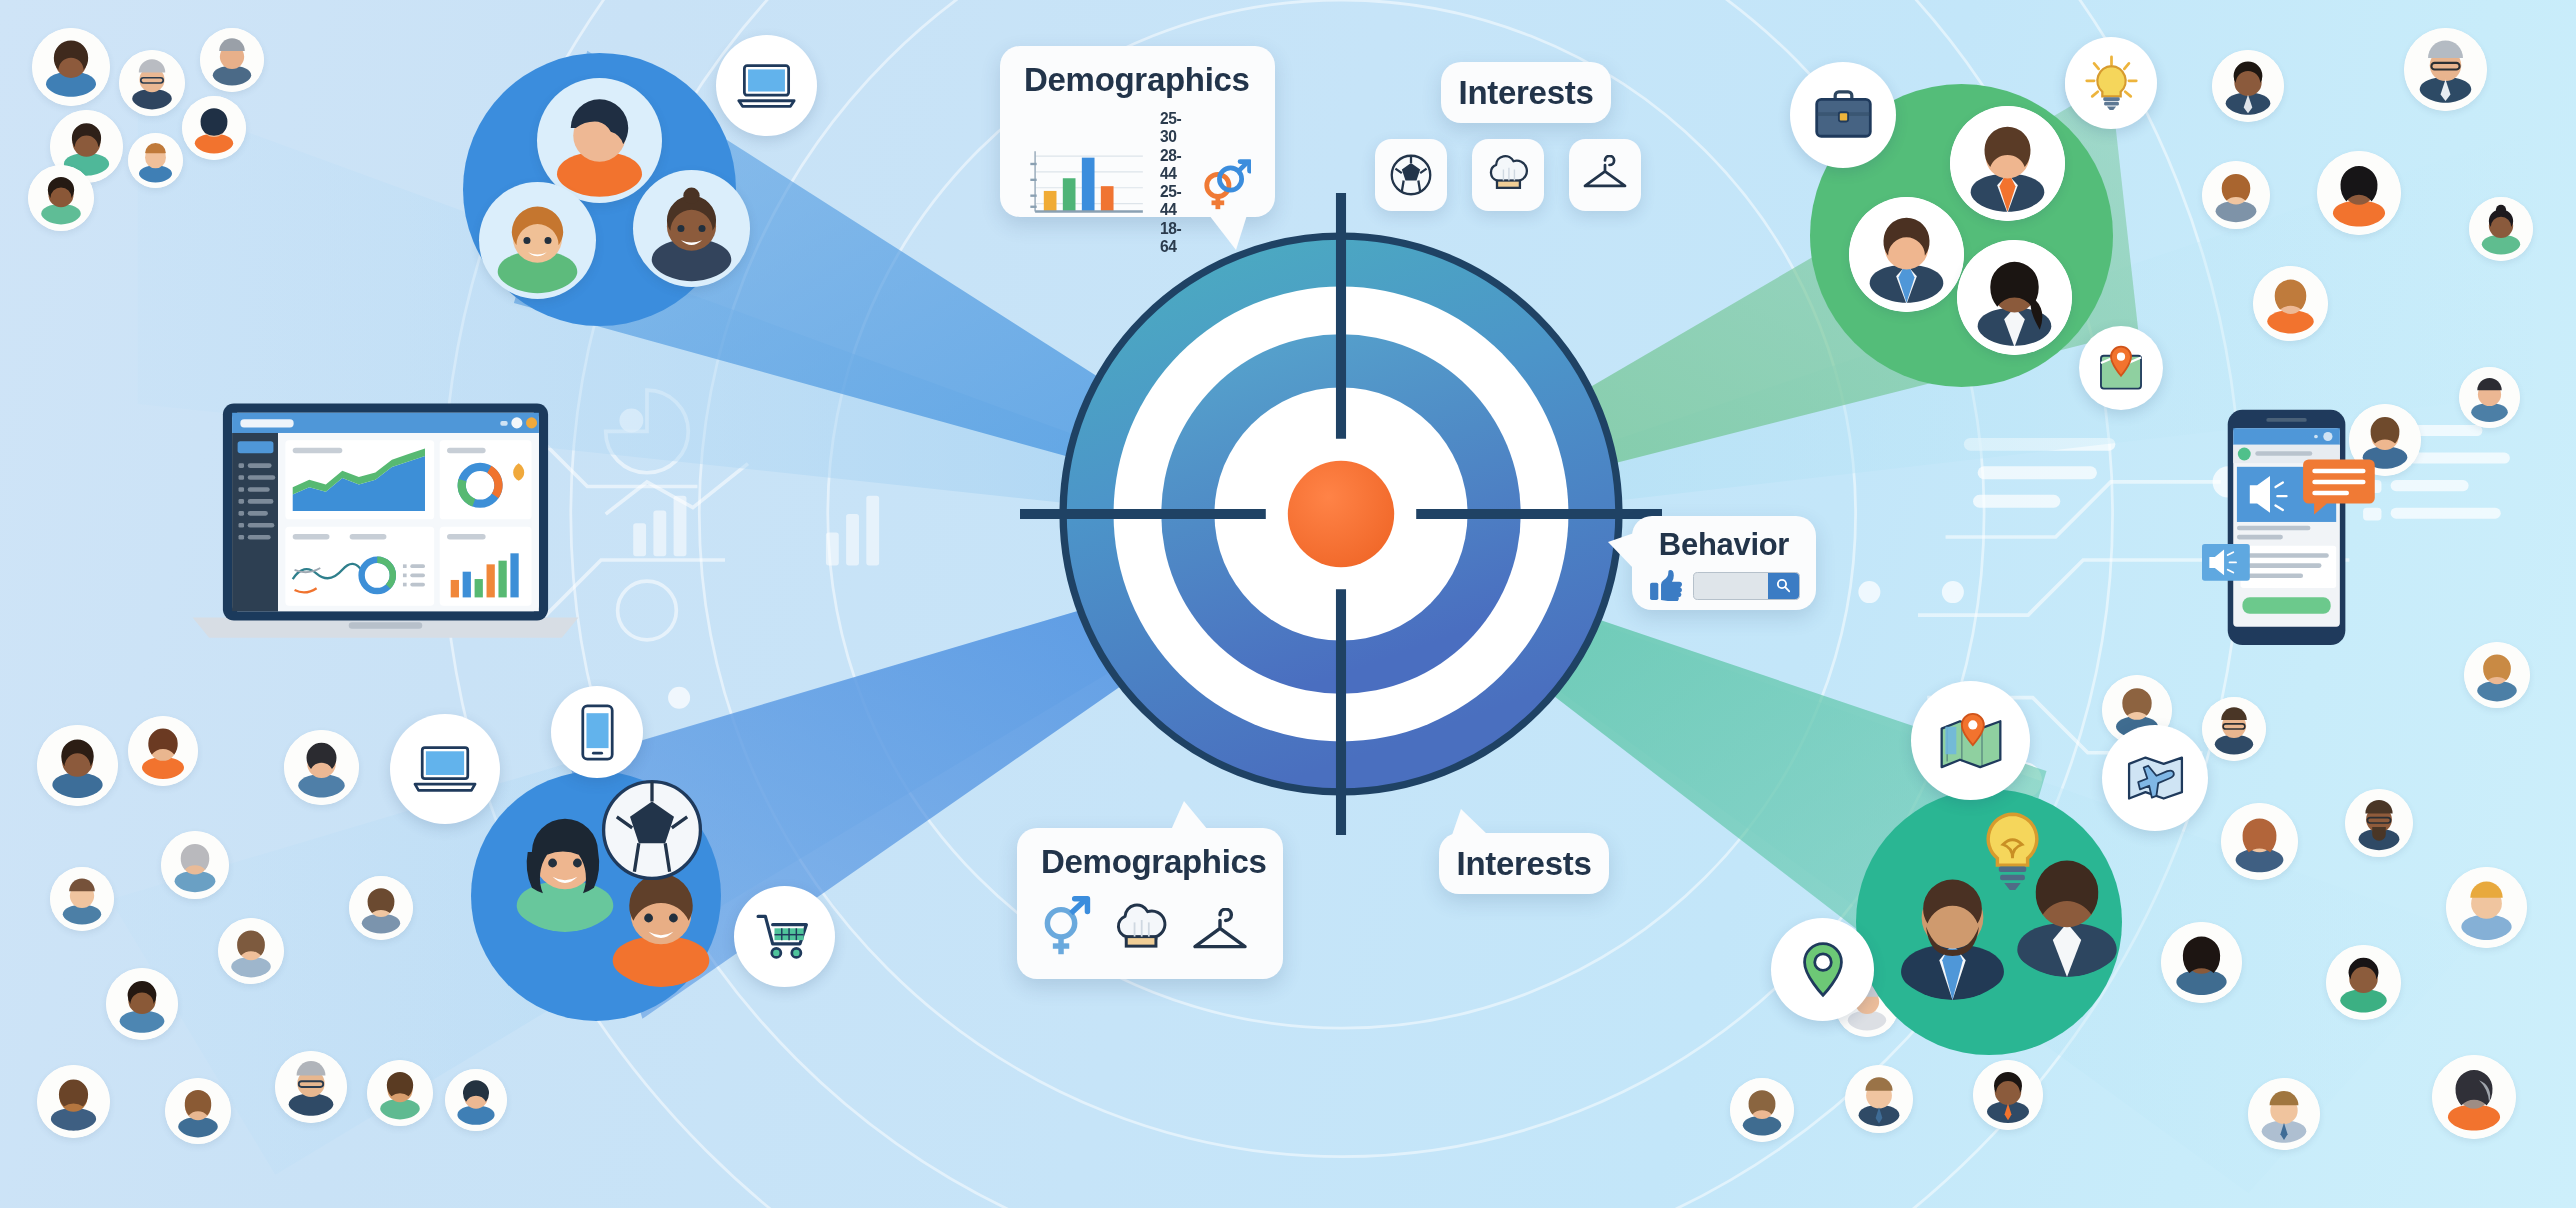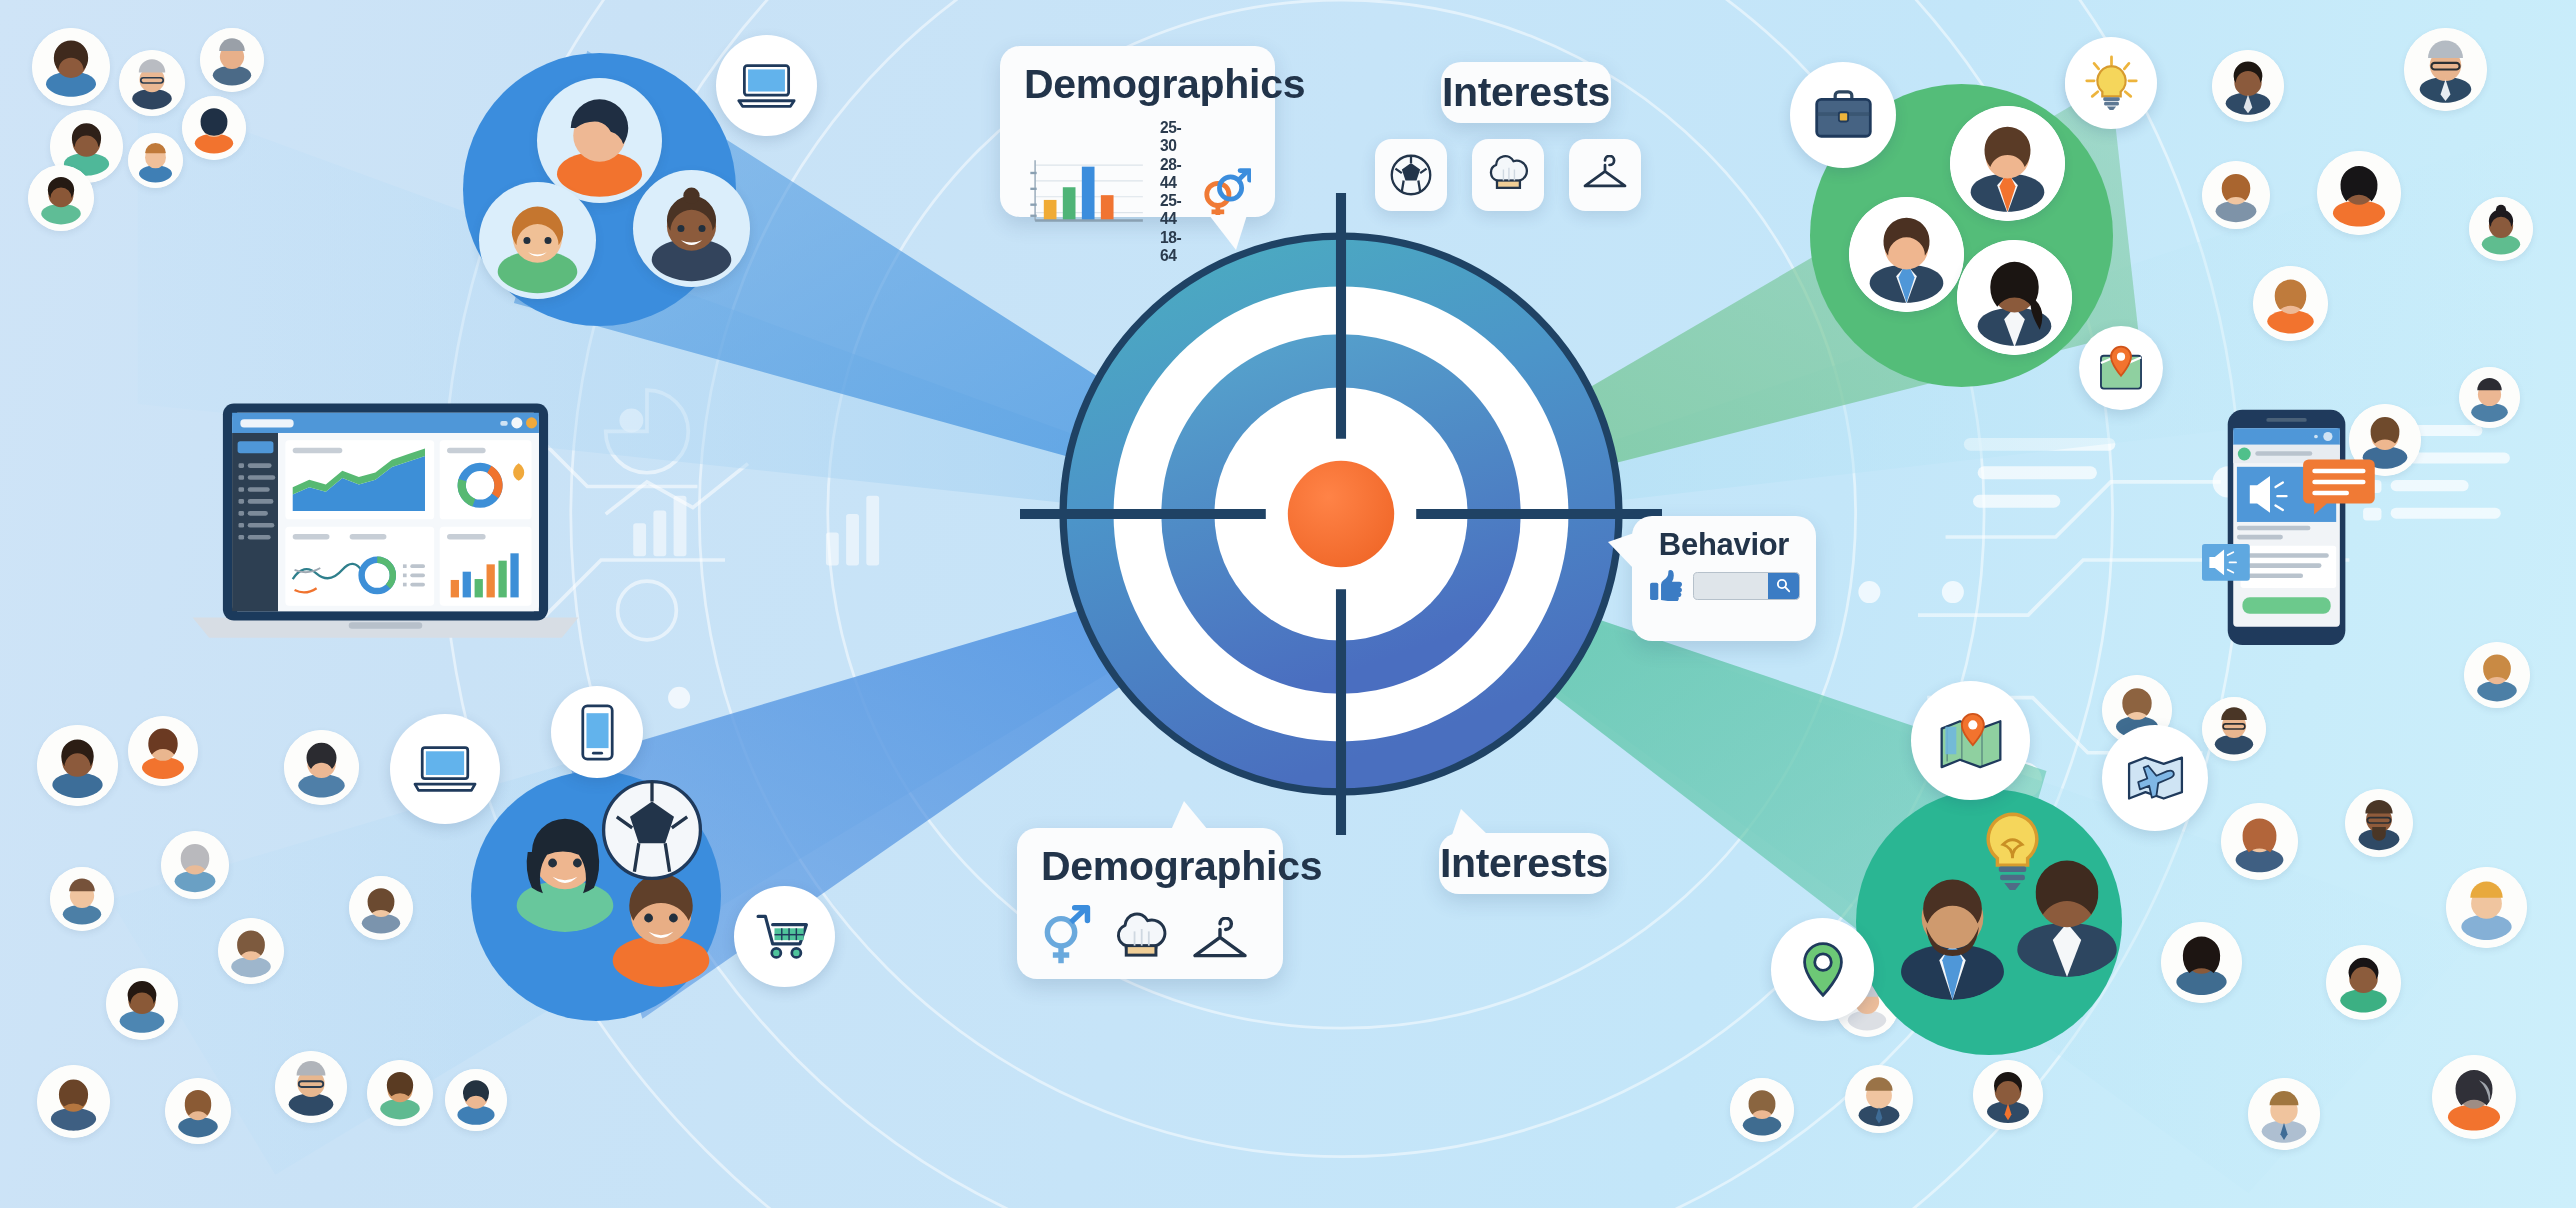--- a/index.html
+++ b/index.html
@@ -62,21 +62,21 @@
 
   
   .callout {
     position: absolute;
     background: #fbfcfd;
     border-radius: 20px;
     box-shadow: 0 7.3px 20px rgba(40,70,110,.16);
     padding: 14.7px 24px 16.5px 24px;
   }
   .callout .title {
-    font-size: 41px;
+    font-size: 33px;
     font-weight: 700;
     color: #22344a;
     letter-spacing: -0.3px;
     white-space: nowrap;
   }
   .callout .tail {
     position: absolute;
     width: 0; height: 0;
   }
 
@@ -987,21 +987,21 @@
     </svg>
   </div>
   <div class="chip" style="left:1569px; top:139px; width:72px; height:72px;">
     <svg width="48" height="40" viewBox="0 0 52 44">
       <path d="M26 14 v5 L4 34 h44 L26 19" fill="none"></path>
       <path d="M26 6 a5 5 0 0 1 5 -5 a5 5 0 0 1 5 5 a5 5 0 0 1 -5 5" fill="none" stroke="#22344a" stroke-width="3" stroke-linecap="round"></path>
       <path d="M26 11 v7 L4 34 h44 L26 18" fill="none" stroke="#22344a" stroke-width="3" stroke-linejoin="round" stroke-linecap="round"></path>
     </svg>
   </div>
 
-  <div class="callout" style="left:1632px; top:516px; width:184px; height:125px; padding:11px 16.5px 13px 16.5px;">
+  <div class="callout" style="left:1632px; top:516px; width:184px; height:94px; padding:11px 16.5px 13px 16.5px;">
     <div class="title" style="font-size:31px; text-align:center;">Behavior</div>
     <div style="display:flex; align-items:center; gap:9.2px; margin-top:7.3px;">
       <svg width="35" height="31" viewBox="0 0 38 34">
         <rect x="1" y="14" width="9" height="19" rx="2" fill="#3b7cc4"></rect>
         <path d="M13 33 v-17 q0 -3 3 -5 q5 -3 5 -8 v-1 q0 -2 2 -2 q4 0 4 6 q0 4 -2 7 h8 q3 0 3 3 q0 2 -2 3 q2 1 2 3 q0 2 -2 3 q2 1 1 3 q0 2 -3 2 q1 1 0 3 q-1 2 -4 2 z" fill="#3b7cc4"></path>
       </svg>
       <div style="flex:1; height:27.5px; border-radius:4.6px; background:#dfe5ea; border:1.4px solid #b6c1cb; display:flex; align-items:center;">
         <div style="flex:1;"></div>
         <div style="width:31px; height:26px; background:#3b7cc4; border-radius:0 3.7px 3.7px 0; display:flex; align-items:center; justify-content:center;">
           <svg width="14.7" height="14.7" viewBox="0 0 16 16">

